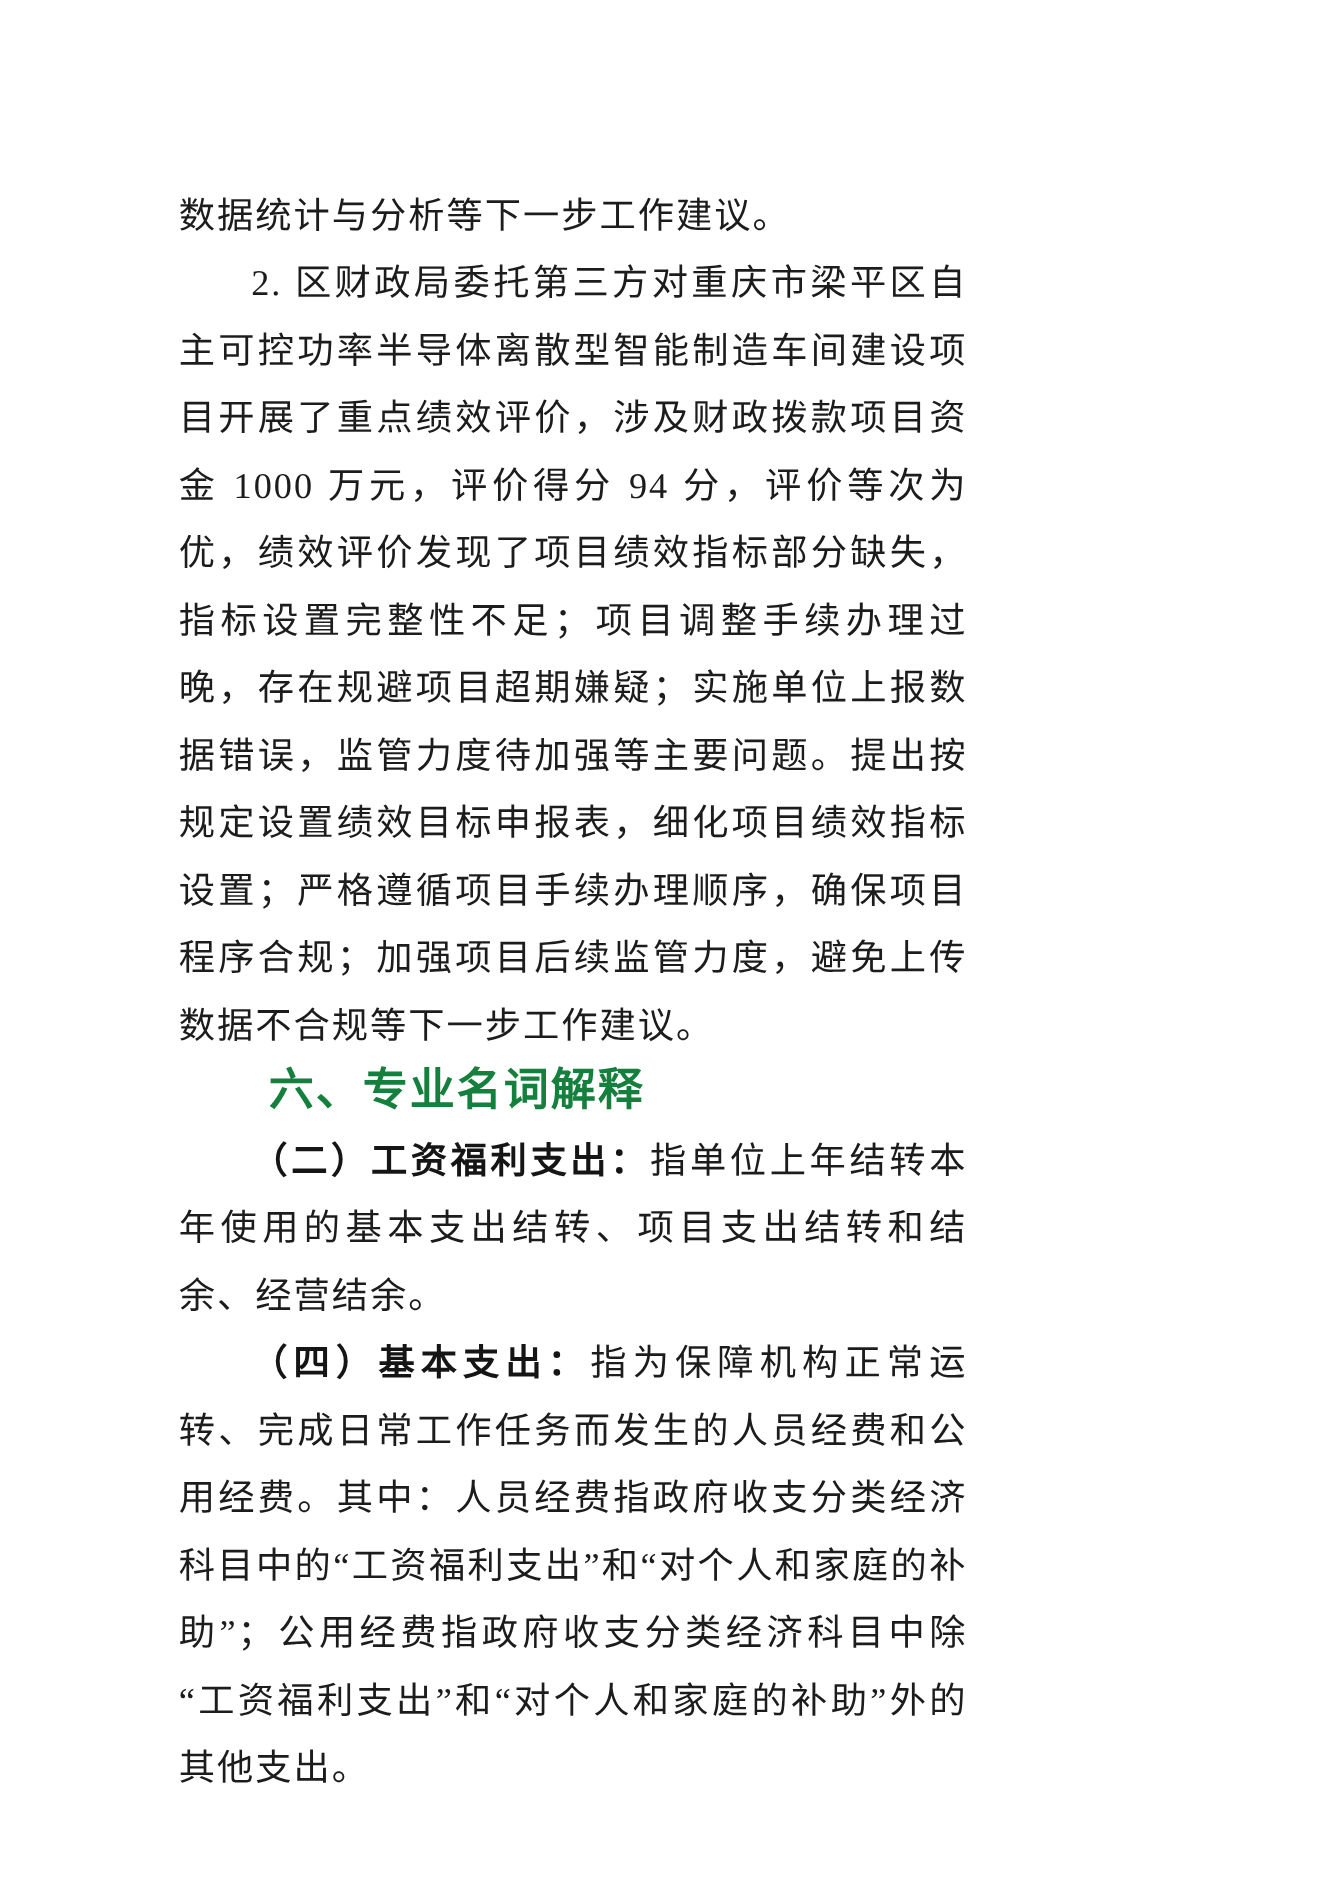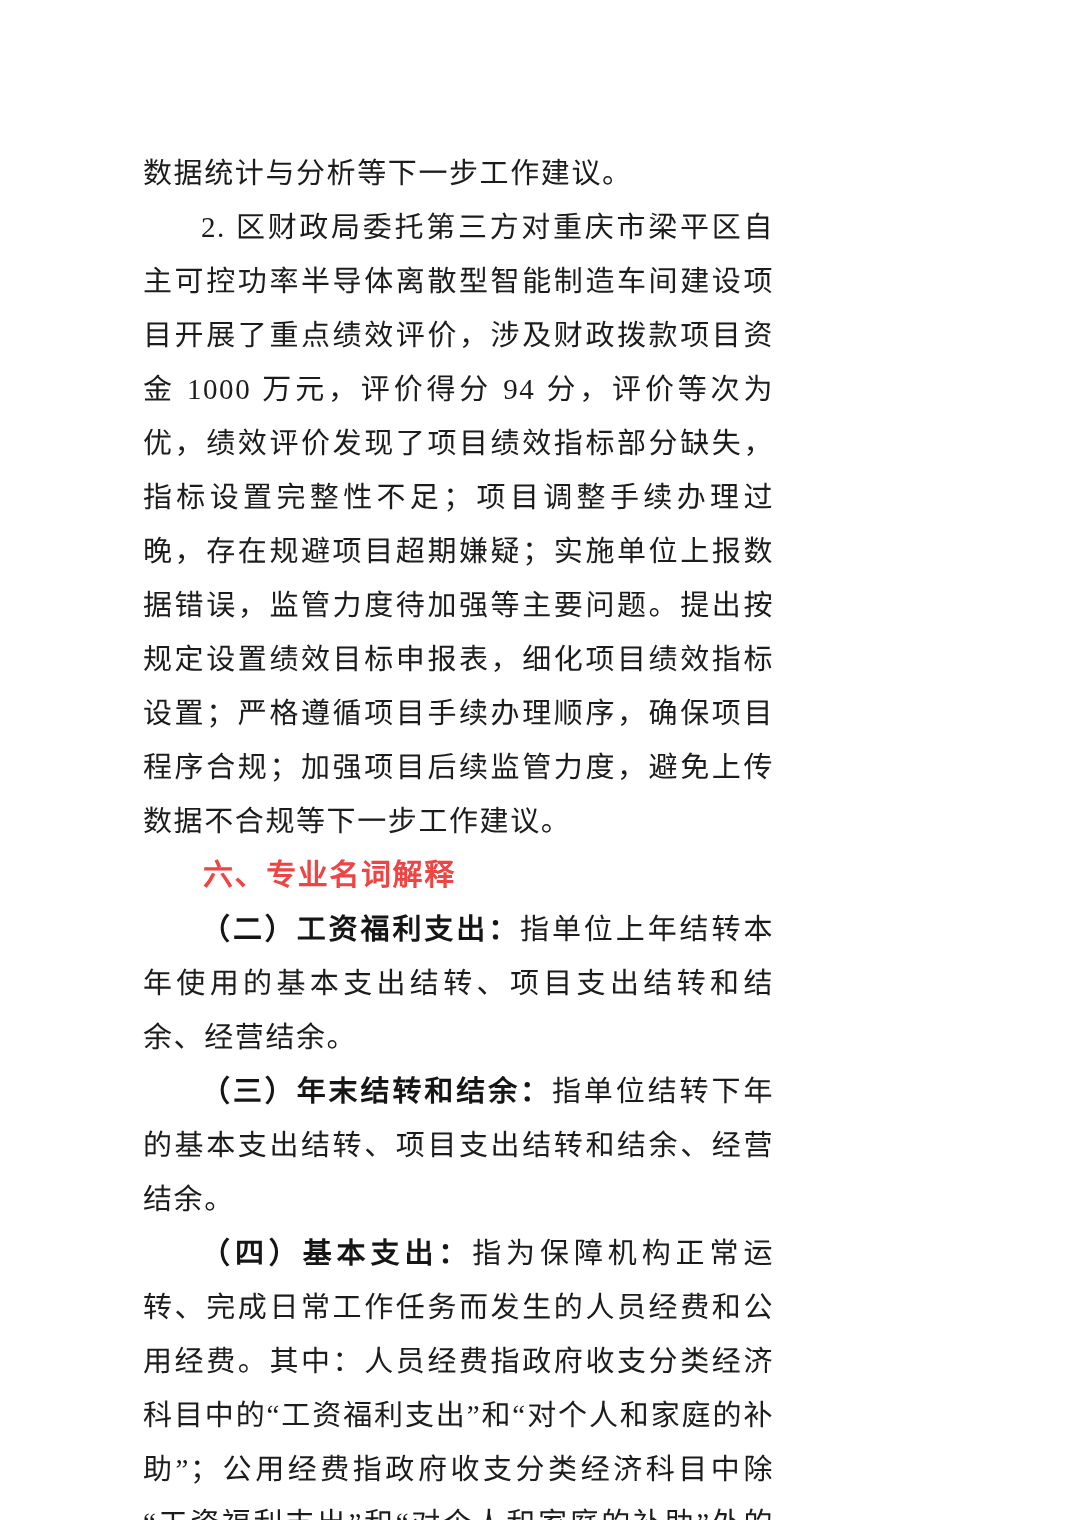--- a/index.html
+++ b/index.html
@@ -24,26 +24,26 @@
     letter-spacing: 1.6px;
     color: #1c1c1c;
     text-align: justify;
     text-justify: inter-character;
   }
   .indent {
     text-indent: 2em;
   }
   .section-heading {
     margin: 0;
-    font-family: Liberation Serif, serif;
-    font-size: 30px;
+    font-family: Liberation Mono, monospace;
+    font-size: 36px;
     font-weight: 700;
     line-height: 54px;
     letter-spacing: 1.6px;
-    color: #ef4444;
+    color: #15803d;
     text-indent: 2em;
   }
   .term {
     font-weight: 700;
     color: #151515;
   }
 </style>
 </head>
 <body>
 
@@ -51,17 +51,16 @@
 
   <p class="body-text">数据统计与分析等下一步工作建议。</p>
 
   <p class="body-text indent">2. 区财政局委托第三方对重庆市梁平区自主可控功率半导体离散型智能制造车间建设项目开展了重点绩效评价，涉及财政拨款项目资金 1000 万元，评价得分 94 分，评价等次为优，绩效评价发现了项目绩效指标部分缺失，指标设置完整性不足；项目调整手续办理过晚，存在规避项目超期嫌疑；实施单位上报数据错误，监管力度待加强等主要问题。提出按规定设置绩效目标申报表，细化项目绩效指标设置；严格遵循项目手续办理顺序，确保项目程序合规；加强项目后续监管力度，避免上传数据不合规等下一步工作建议。</p>
 
   <h2 class="section-heading">六、专业名词解释</h2>
 
 
   <p class="body-text indent"><span class="term">（二）</span><span class="term">工资福利支出：</span><span>指单位上年结转本年使用的基本支出结转、项目支出结转和结余、经营结余。</span></p>
 
-  <p class="body-text indent"><span class="term">（三）</span><span class="term">年末结转和结余：</span><span>指单位结转下年的基本支出结转、项目支出结转和结余、经营结余。</span></p>
 
   <p class="body-text indent"><span class="term">（四）</span><span class="term">基本支出：</span><span>指为保障机构正常运转、完成日常工作任务而发生的人员经费和公用经费。其中：人员经费指政府收支分类经济科目中的“工资福利支出”和“对个人和家庭的补助”；公用经费指政府收支分类经济科目中除“工资福利支出”和“对个人和家庭的补助”外的其他支出。</span></p>
 
 </div>
 
 </body></html>

